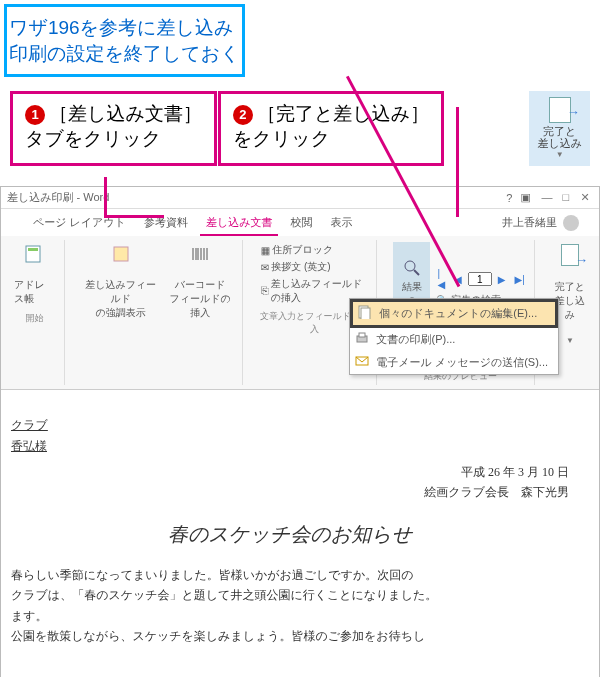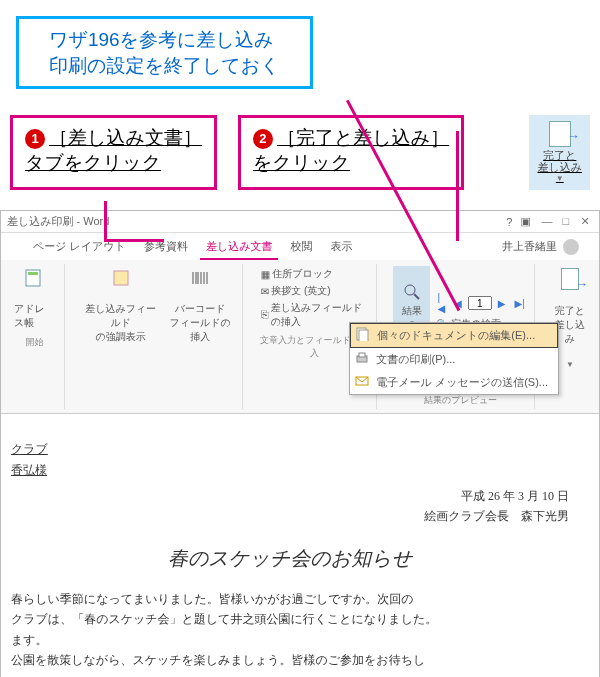--- a/index.html
+++ b/index.html
@@ -4,35 +4,34 @@
 <style>
   * { box-sizing: border-box; }
   body {
     margin: 0;
     font-family: "Meiryo", "Yu Gothic", sans-serif;
     background: #fff;
     width: 600px;
     font-size: 12px;
   }
   .top-callout {
-    margin: 16px;
+    margin: 4px;
     display: inline-block;
-    padding: 8px 30px;
+    padding: 8px 2px;
     border: 3px solid #00aaff;
     color: #0066cc;
     font-size: 19px;
     line-height: 1.35;
     background: #fff;
   }
   .callout-row {
     display: flex;
-    gap: 21px;
+    gap: 1px;
     margin: 10px;
     position: relative;
-    text-decoration: underline;
   }
   .callout {
     border: 3px solid #d8007f;
     padding: 8px 12px;
     font-size: 19px;
     line-height: 1.3;
     background: #fff;
     flex: 0 0 auto;
   }
   .callout .num {
@@ -132,21 +131,21 @@
     z-index: 30;
     font-size: 11px;
   }
   .dropdown-menu .mitem {
     padding: 4px 10px 4px 26px;
     white-space: nowrap;
     position: relative;
   }
   .dropdown-menu .mitem:first-child {
     background: #fce4b0;
-    border: 1px solid #404040;
+    border: 3px solid #404040;
   }
   .dropdown-menu .mico {
     position:absolute; left:5px; top:3px; width:14px; height:14px;
   }
   .doc-area {
     background: #fff;
     padding: 25px 30px 20px 10px;
     font-size: 12px;
     color: #333;
     line-height: 1.7;

